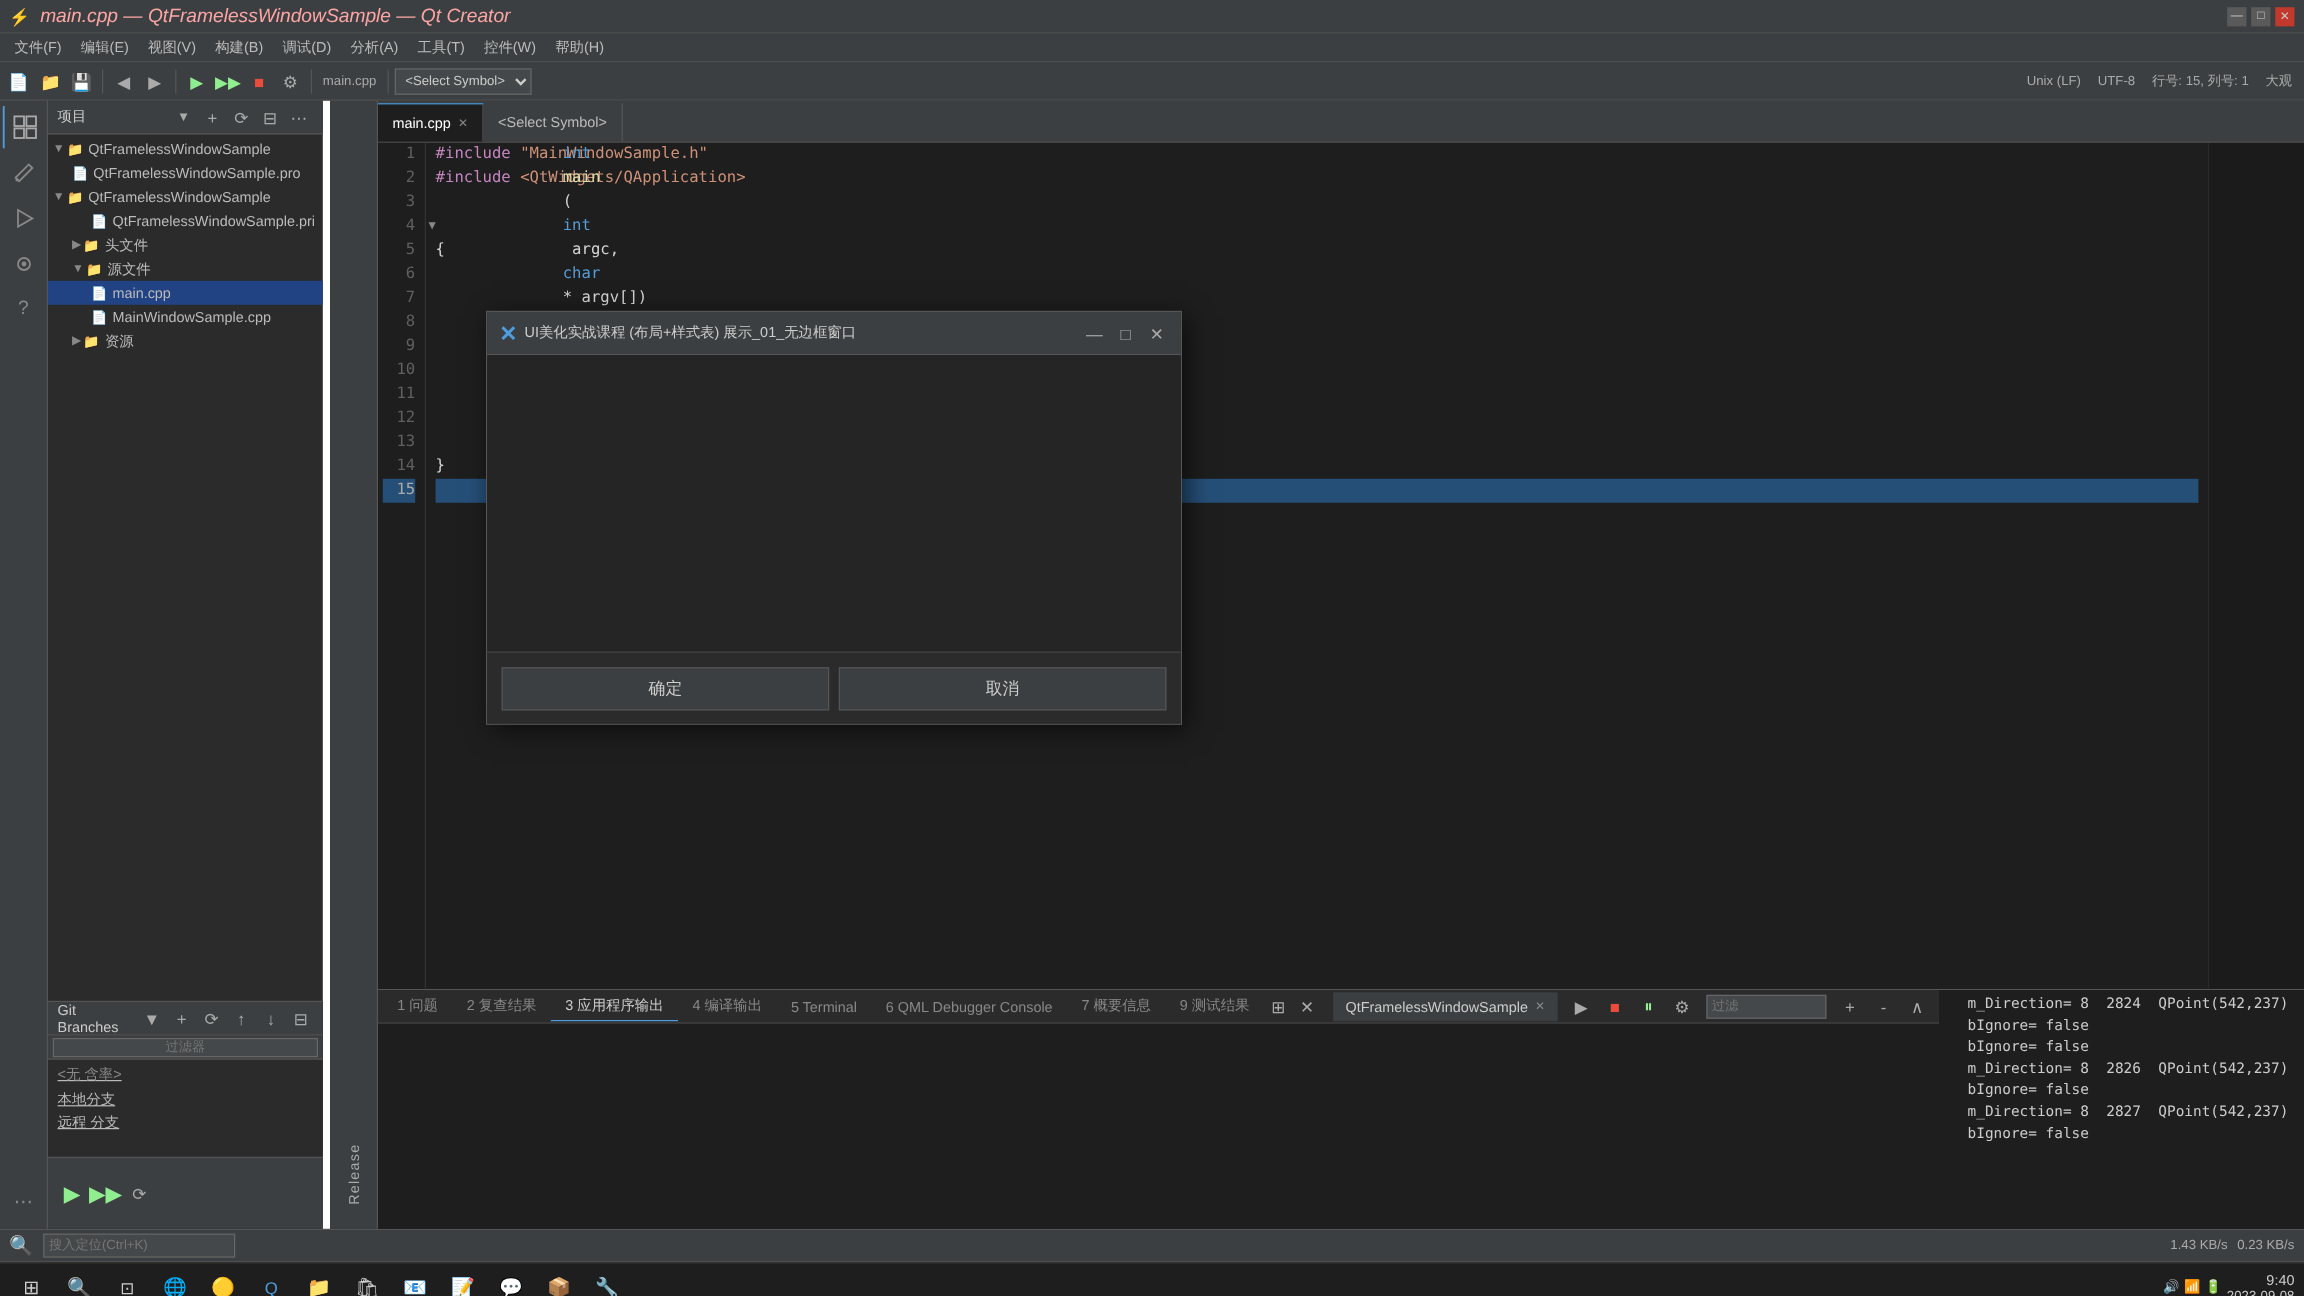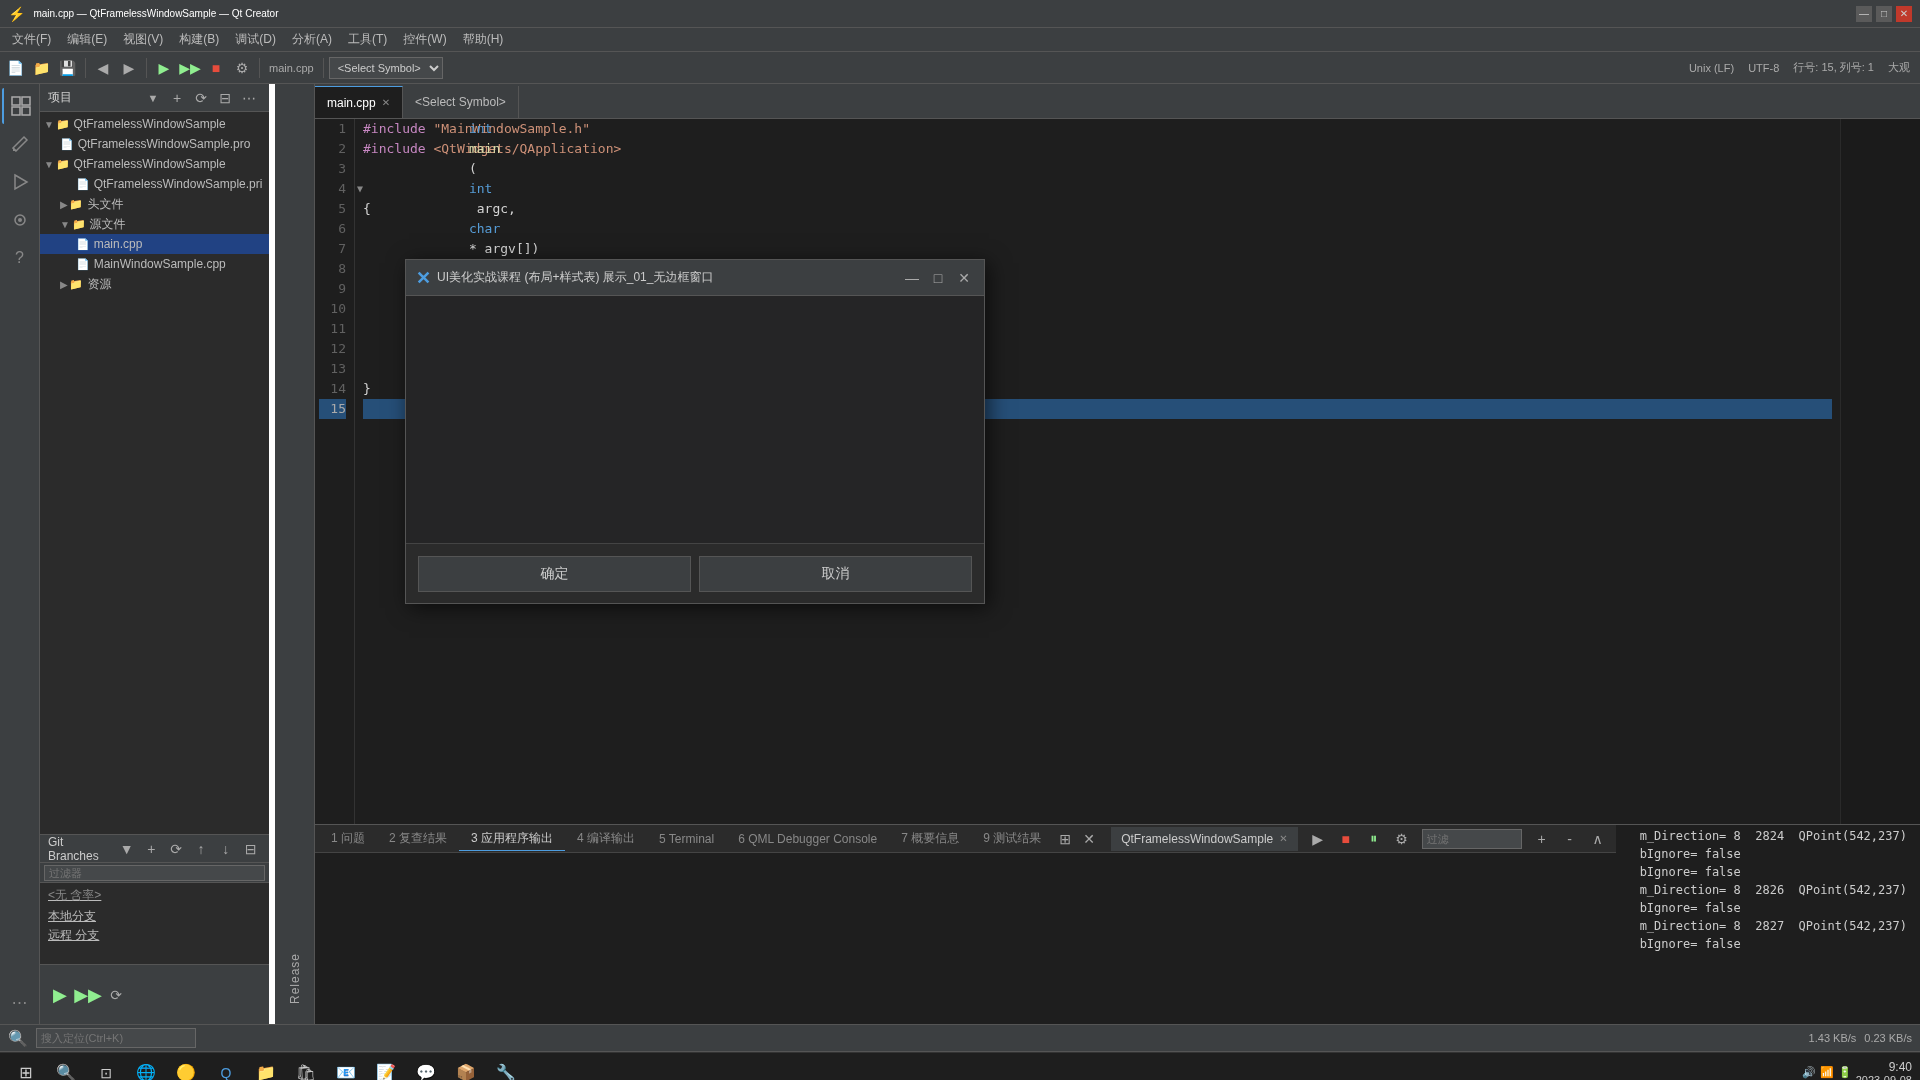--- a/index.html
+++ b/index.html
@@ -188,20 +188,21 @@
       border-bottom: 1px solid #555;
     }
     #git-filter-input {
       background: #45484a;
       border: 1px solid #666;
       color: #ccc;
       font-size: 11px;
       height: 16px;
       width: 100%;
       padding: 0 4px;
+      text-align: center;
     }
     #git-branches-content {
       flex: 1;
       padding: 4px 8px;
       font-size: 12px;
       color: #bbb;
       text-decoration: underline;
     }
 
     
@@ -450,21 +451,21 @@
       color: #888;
       font-size: 10px;
       margin-right: 2px;
     }
   </style>
 </head>
 <body>
 
 <div id="titlebar">
   <span style="margin-right:8px; color:#4d9de0; font-weight:bold; font-size:14px;">⚡</span>
-  <span id="titlebar-title-text" style="flex:1; font-size:10px; color:#ffffff;">main.cpp — QtFramelessWindowSample — Qt Creator</span>
+  <span id="titlebar-title-text" style="flex:1; font-size:16px; color:#fca5a5;font-style:italic;">main.cpp — QtFramelessWindowSample — Qt Creator</span>
   <div id="titlebar-controls">
     <button class="titlebar-btn">—</button>
     <button class="titlebar-btn">□</button>
     <button class="titlebar-btn" style="background:#c0392b;">✕</button>
   </div>
 </div>
 
 <div id="menubar">
   <span class="menu-item">文件(F)</span>
   <span class="menu-item">编辑(E)</span>

